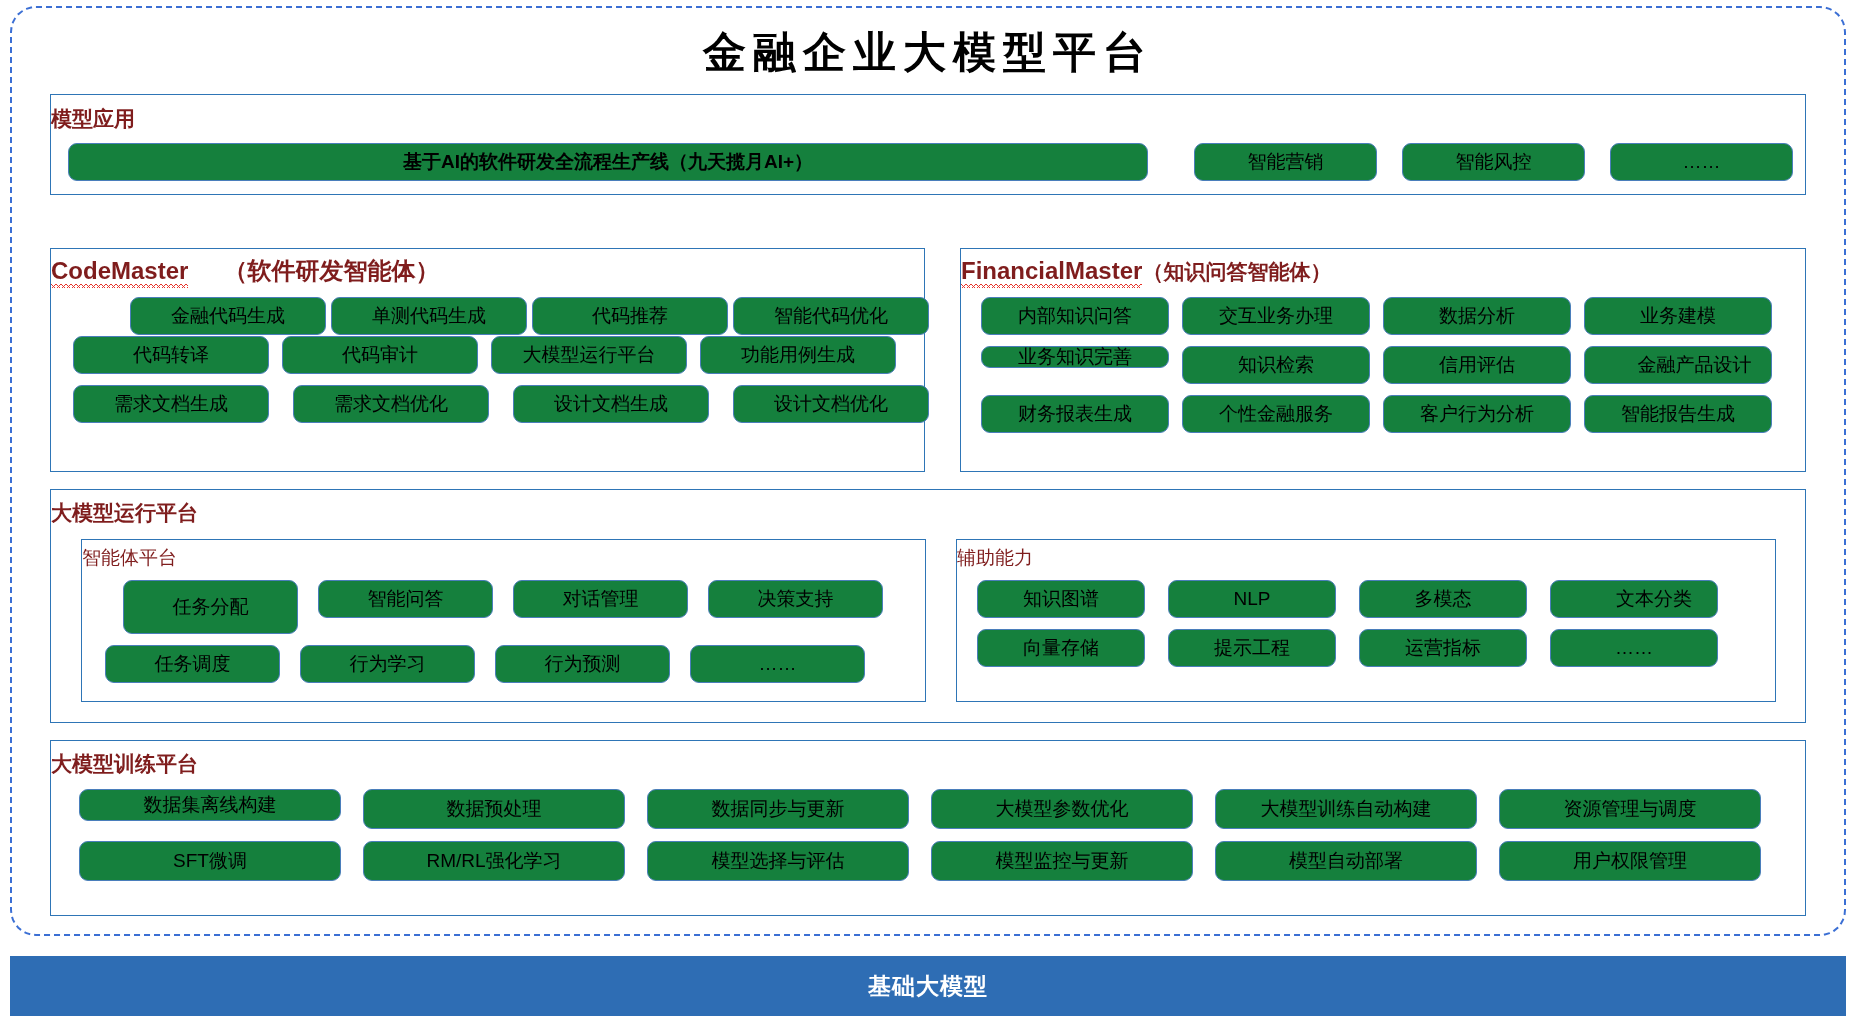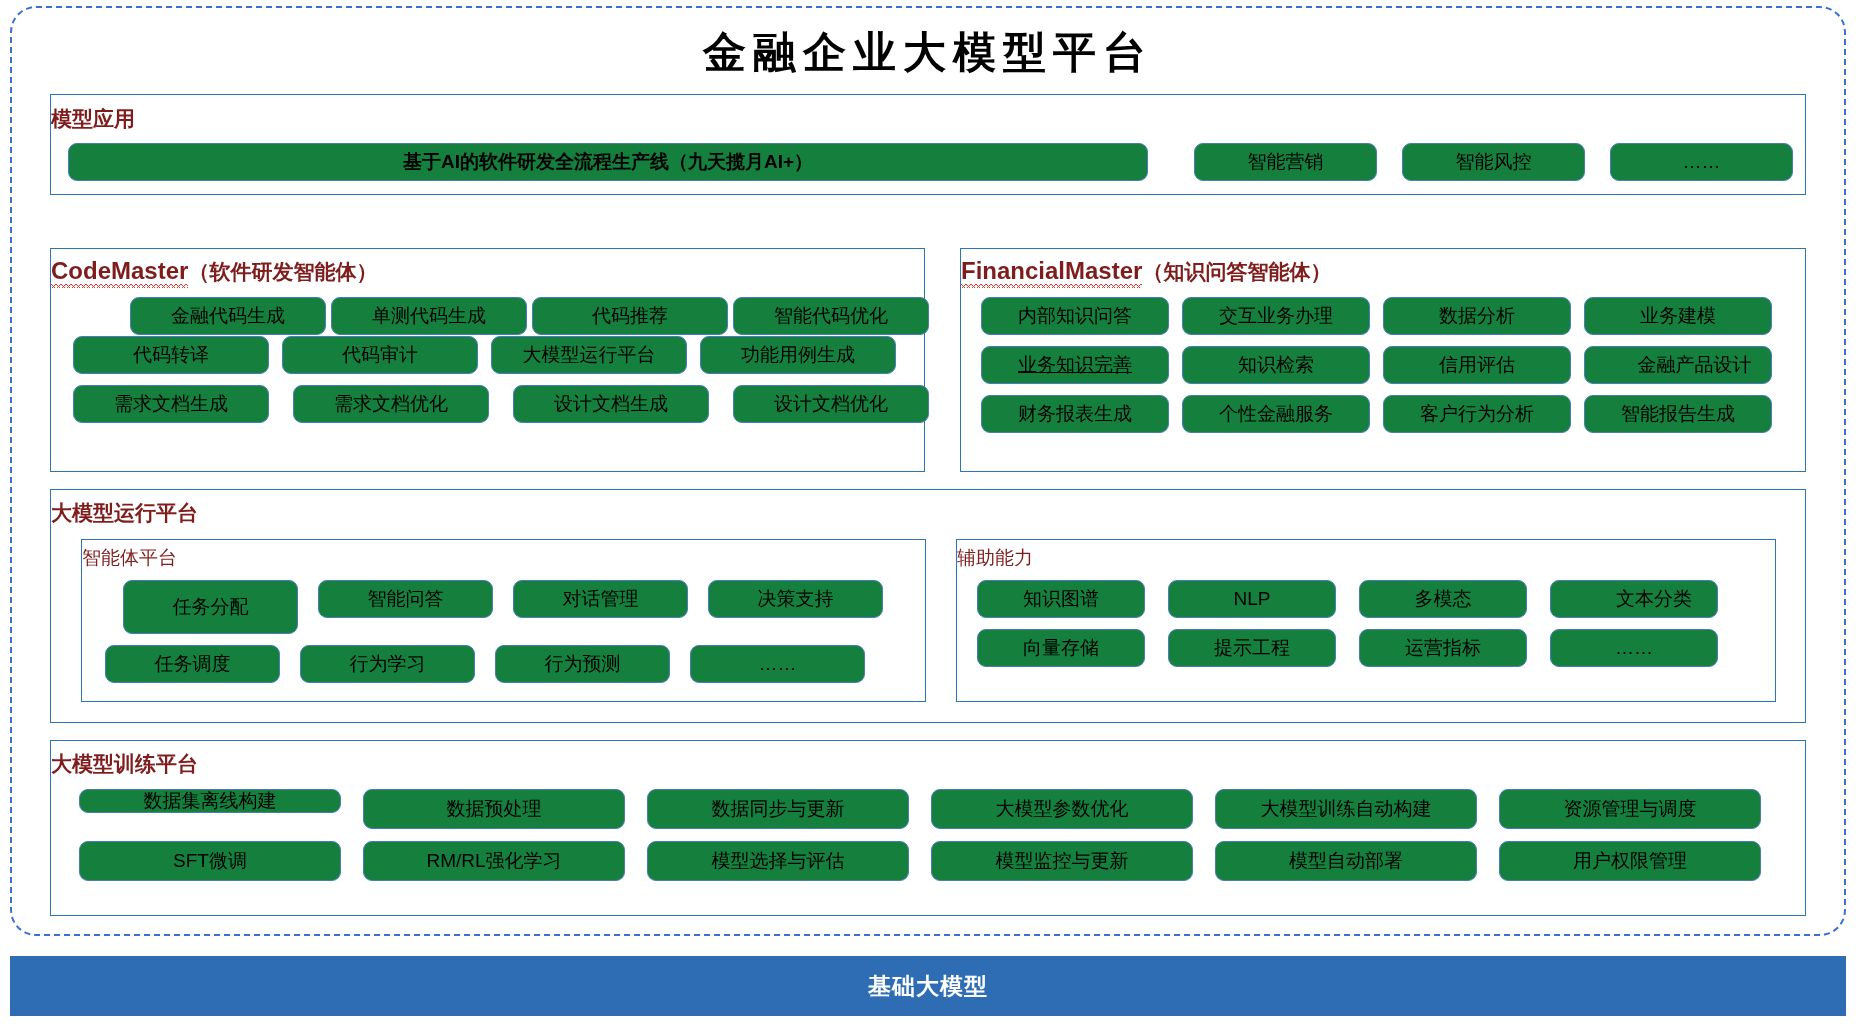--- a/index.html
+++ b/index.html
@@ -116,21 +116,21 @@
     <div style="position:absolute; left:17px; top:48px; display:flex; align-items:center; gap:0;">
       <div class="pill bold" style="width:1080px; height:38px; font-size:19px;">基于AI的软件研发全流程生产线（九天揽月AI+）</div>
       <div class="pill" style="width:183px; height:38px; margin-left:46px;">智能营销</div>
       <div class="pill" style="width:183px; height:38px; margin-left:25px;">智能风控</div>
       <div class="pill" style="width:183px; height:38px; margin-left:25px;">……</div>
     </div>
   </div>
 
   <div class="panel" style="left:50px; top:248px; width:875px; height:224px;">
     <div class="panel-title" style="margin-top:10px;">
-      <span class="en squiggle">CodeMaster</span><span style="font-size:21px;">（软件研发智能体）</span>
+      <span class="en squiggle">CodeMaster</span><span style="font-size:24px;margin-left:35px;">（软件研发智能体）</span>
     </div>
     <div style="position:absolute; left:22px; top:48px;">
       <div class="pill-row" style="gap:5px; margin-bottom:1px;justify-content:flex-end;">
         <div class="pill" style="width:196px;height:38px;">金融代码生成</div>
         <div class="pill" style="width:196px;height:38px;">单测代码生成</div>
         <div class="pill" style="width:196px;height:38px;">代码推荐</div>
         <div class="pill" style="width:196px;height:38px;">智能代码优化</div>
       </div>
       <div class="pill-row" style="gap:13px; margin-bottom:11px;">
         <div class="pill" style="width:196px;height:38px;">代码转译</div>
@@ -152,21 +152,21 @@
       <span class="en squiggle">FinancialMaster</span><span style="font-size:21px;">（知识问答智能体）</span>
     </div>
     <div style="position:absolute; left:20px; top:48px;">
       <div class="pill-row" style="gap:13px; margin-bottom:11px;">
         <div class="pill" style="width:188px;height:38px;">内部知识问答</div>
         <div class="pill" style="width:188px;height:38px;">交互业务办理</div>
         <div class="pill" style="width:188px;height:38px;">数据分析</div>
         <div class="pill" style="width:188px;height:38px;">业务建模</div>
       </div>
       <div class="pill-row" style="gap:13px; margin-bottom:11px;">
-        <div class="pill" style="width:188px;height:38px;text-decoration:underline;">业务知识完善</div>
+        <div class="pill" style="width:188px;height:22px;">业务知识完善</div>
         <div class="pill" style="width:188px;height:38px;">知识检索</div>
         <div class="pill" style="width:188px;height:38px;">信用评估</div>
         <div class="pill" style="width:188px;height:38px;padding-left:33px;">金融产品设计</div>
       </div>
       <div class="pill-row" style="gap:13px;">
         <div class="pill" style="width:188px;height:38px;">财务报表生成</div>
         <div class="pill" style="width:188px;height:38px;">个性金融服务</div>
         <div class="pill" style="width:188px;height:38px;">客户行为分析</div>
         <div class="pill" style="width:188px;height:38px;">智能报告生成</div>
       </div>
@@ -210,21 +210,21 @@
           <div class="pill" style="width:168px;height:38px;">……</div>
         </div>
       </div>
     </div>
   </div>
 
   <div class="panel" style="left:50px; top:740px; width:1756px; height:176px;">
     <div class="panel-title" style="margin-top:12px;">大模型训练平台</div>
     <div style="position:absolute; left:28px; top:48px;">
       <div class="pill-row" style="gap:22px; margin-bottom:12px;">
-        <div class="pill" style="width:262px;height:24px;">数据集离线构建</div>
+        <div class="pill" style="width:262px;height:32px;">数据集离线构建</div>
         <div class="pill" style="width:262px;height:40px;">数据预处理</div>
         <div class="pill" style="width:262px;height:40px;">数据同步与更新</div>
         <div class="pill" style="width:262px;height:40px;">大模型参数优化</div>
         <div class="pill" style="width:262px;height:40px;">大模型训练自动构建</div>
         <div class="pill" style="width:262px;height:40px;">资源管理与调度</div>
       </div>
       <div class="pill-row" style="gap:22px;">
         <div class="pill" style="width:262px;height:40px;">SFT微调</div>
         <div class="pill" style="width:262px;height:40px;">RM/RL强化学习</div>
         <div class="pill" style="width:262px;height:40px;">模型选择与评估</div>

